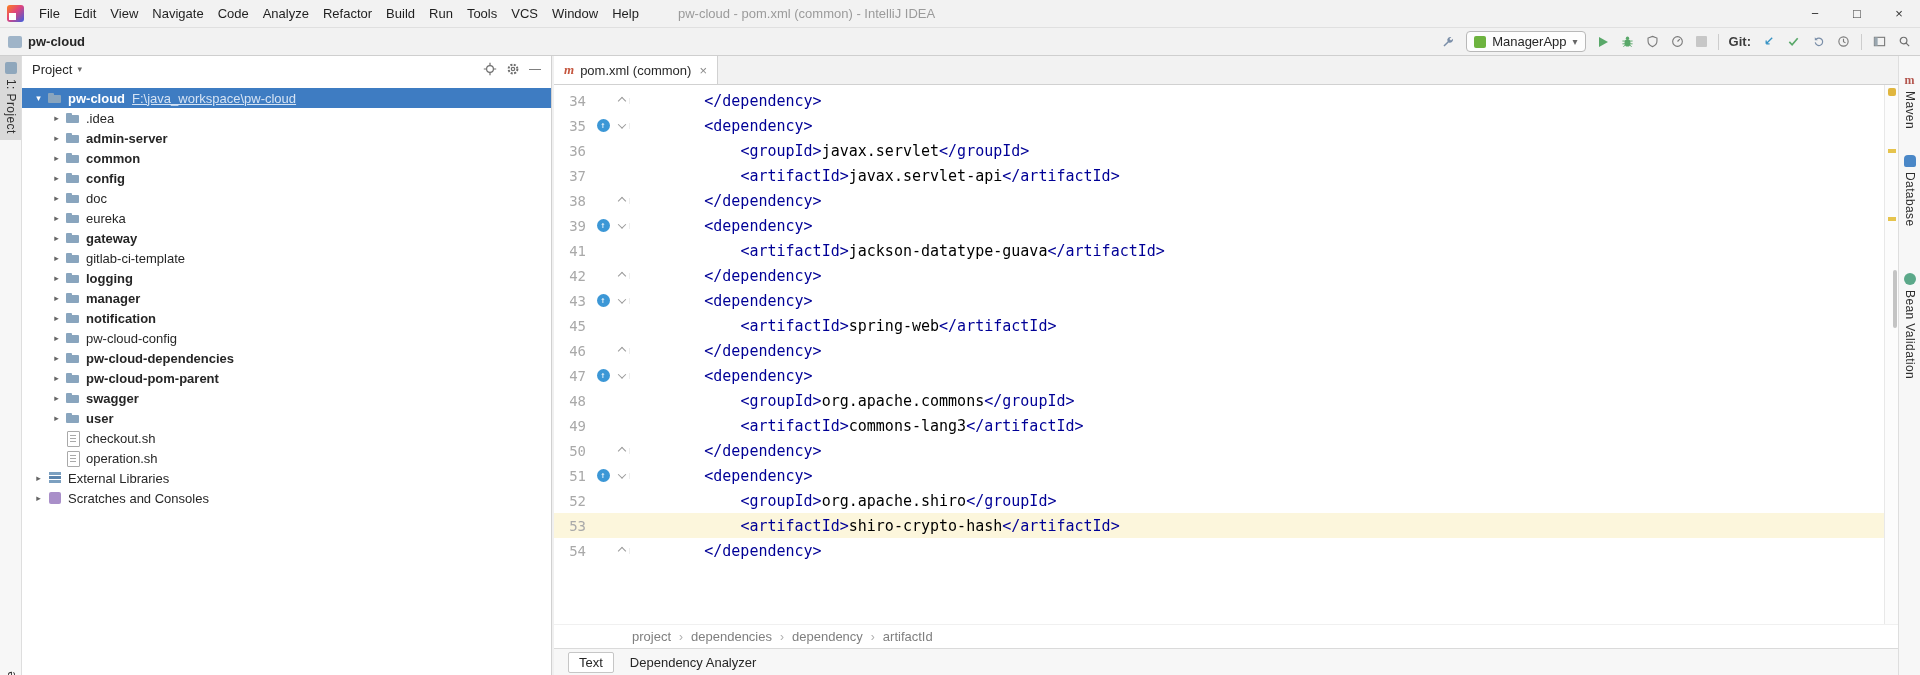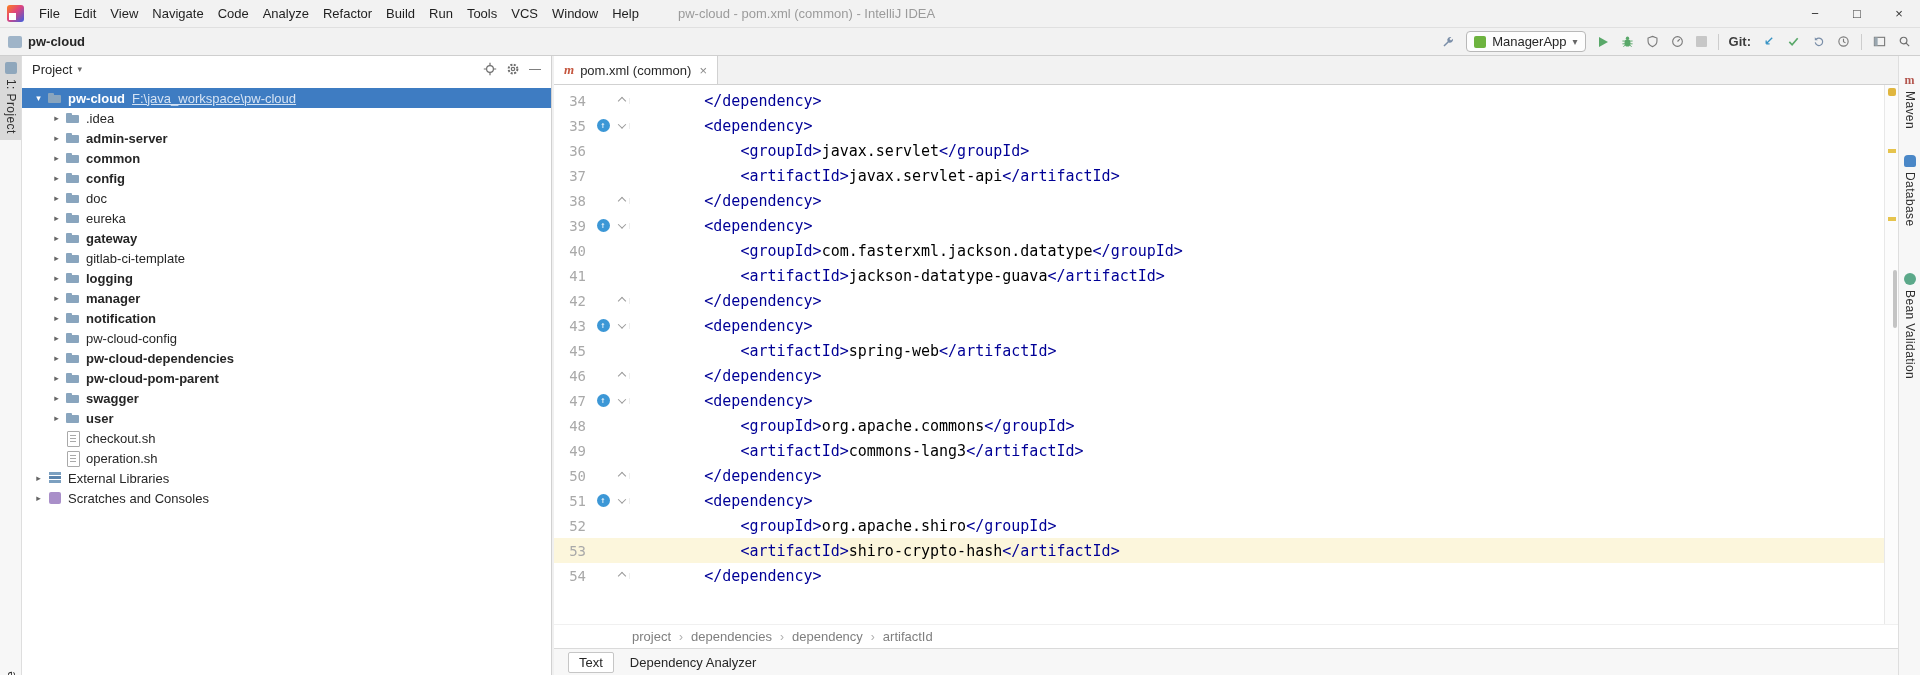--- a/index.html
+++ b/index.html
@@ -415,26 +415,20 @@
             <span class="line-num">39</span>
             <span class="gutter-cell">
               <span class="maven-gutter">↑</span>
             </span>
             <span class="fold-cell">
               <span class="fold-chevron start"></span>
             </span>
             <span class="code-text">        <span class="tok-tag">&lt;dependency&gt;</span></span>
           </div>
           <div class="code-line">
-            <span class="line-num">40</span>
-            <span class="gutter-cell"></span>
-            <span class="fold-cell"></span>
-            <span class="code-text">            <span class="tok-tag">&lt;groupId&gt;</span><span class="tok-text">com.fasterxml.jackson.datatype</span><span class="tok-tag">&lt;/groupId&gt;</span></span>
-          </div>
-          <div class="code-line">
             <span class="line-num">41</span>
             <span class="gutter-cell"></span>
             <span class="fold-cell"></span>
             <span class="code-text">            <span class="tok-tag">&lt;artifactId&gt;</span><span class="tok-text">jackson-datatype-guava</span><span class="tok-tag">&lt;/artifactId&gt;</span></span>
           </div>
           <div class="code-line">
             <span class="line-num">42</span>
             <span class="gutter-cell"></span>
             <span class="fold-cell">
               <span class="fold-chevron end"></span>

